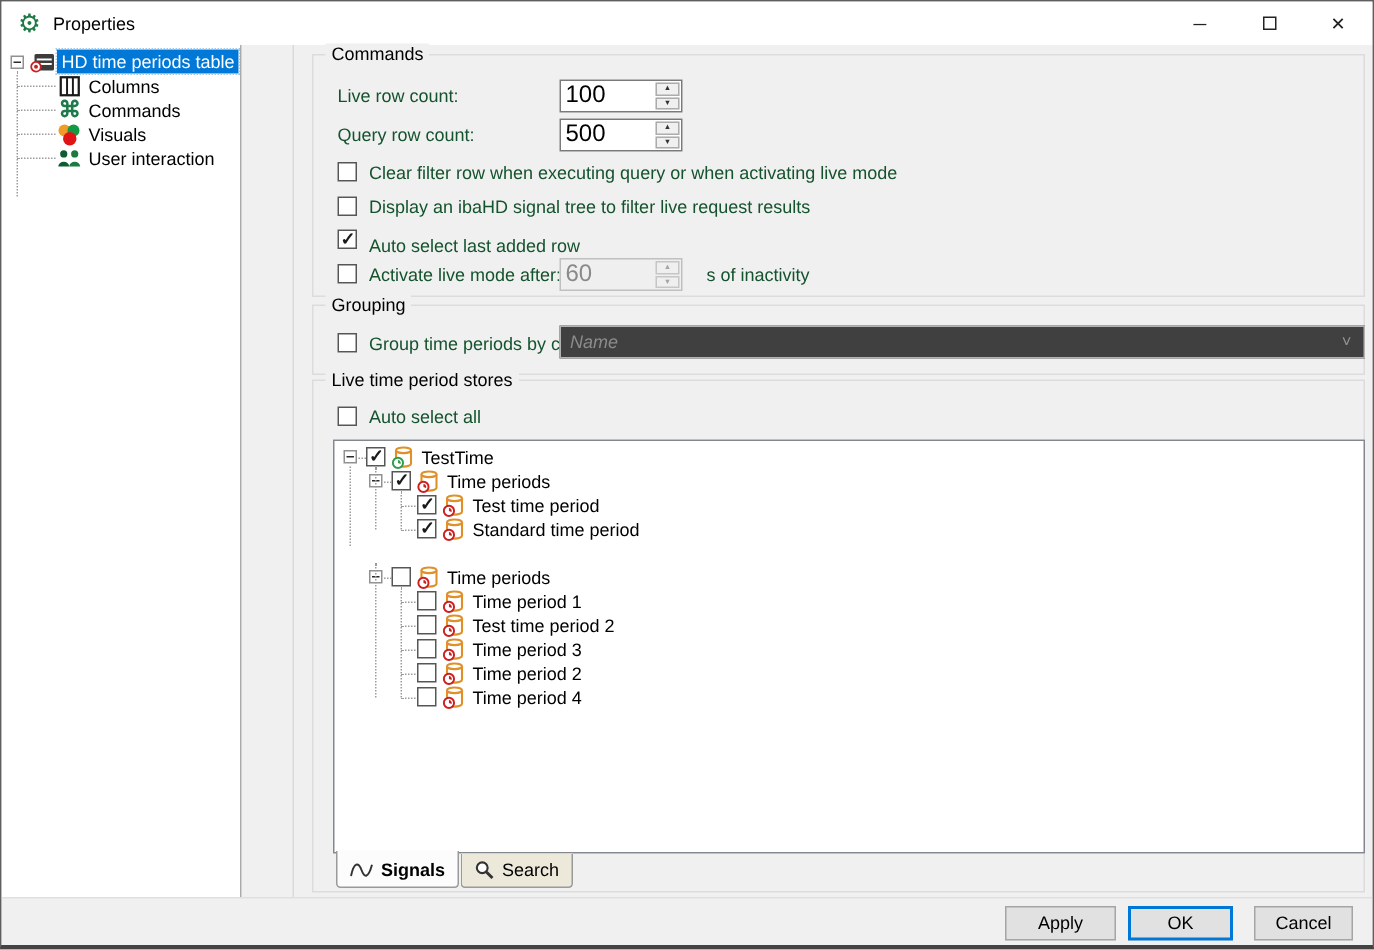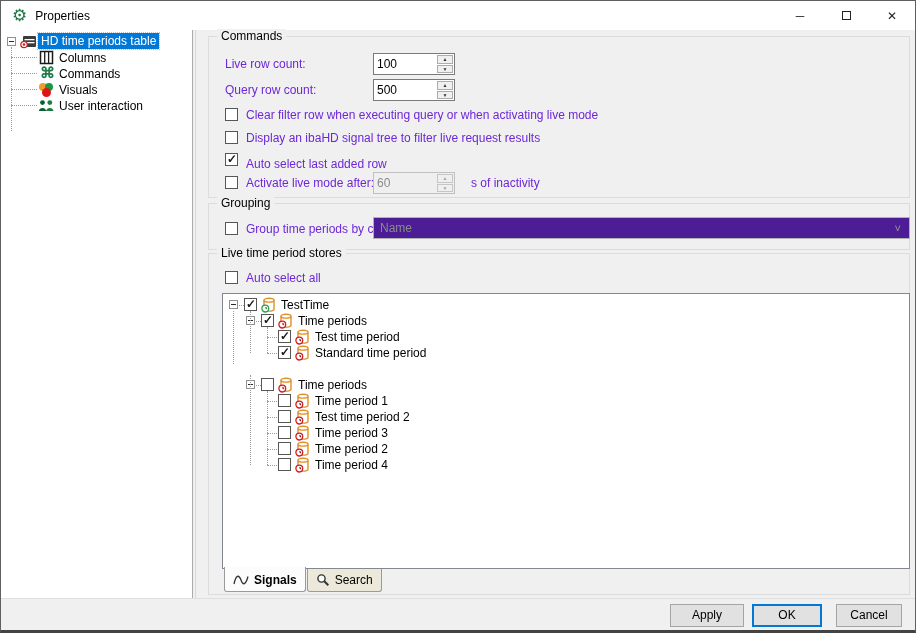--- a/index.html
+++ b/index.html
@@ -12,22 +12,22 @@
               display:flex; align-items:center; }
   .gear { color:#1e7a44; font-size:17px; margin-left:11px; line-height:1; }
   .title-text { font-size:12px; color:#000; margin-left:8px; }
   .win-btns { position:absolute; right:0; top:0; height:29px; display:flex; }
   .win-btn { width:46px; height:29px; display:flex; align-items:center; justify-content:center;
              font-size:12px; color:#222; cursor:default; }
   .max-glyph { display:inline-block; width:9px; height:9px; border:1px solid #222; }
 
   
   .body { position:absolute; left:0; top:29px; width:914px; height:568px; }
-  .sidebar { position:absolute; left:0; top:0; width:192px; height:568px; background:#fff;
-             border-right:1px solid #ababab;text-align:right; }
+  .sidebar { position:absolute; left:0; top:0; width:160px; height:568px; background:#fff;
+             border-right:1px solid #ababab; }
   .main { position:absolute; left:194px; top:0; width:720px; height:568px; background:#f0f0f0;
           border-left:1px solid #d9d9d9; }
 
   
   .sb-row { position:absolute; height:16px; font-size:12px; color:#000; }
   .exp { position:absolute; width:9px; height:9px; background:#fff; border:1px solid #919191; }
   .exp::before { content:""; position:absolute; left:1px; top:3px; width:5px; height:1px; background:#2b2b2b; }
   .sb-label { position:absolute; left:58px; top:1px; white-space:nowrap; }
   .sb-sel { position:absolute; left:37px; top:-1px; background:#0078d7; color:#fff; padding:1px 3px;
             white-space:nowrap; outline:1px dotted #9cc8ef; }
@@ -39,40 +39,40 @@
   .vis-icon { left:38px; top:0; }
   .vis-icon i { position:absolute; border-radius:50%; }
   .vis-o { width:8px; height:8px; background:#ef9c28; left:0; top:1px; }
   .vis-g { width:8px; height:8px; background:#139a44; left:6px; top:1px; }
   .vis-r { width:9px; height:9px; background:#e01414; left:3px; top:6px; }
 
   
   .group { position:absolute; left:12px; width:702px; border:1px solid #dcdcdc; }
   .group-title { position:absolute; top:-8px; left:8px; background:#f0f0f0; padding:0 4px;
                  font-size:12px; color:#000; white-space:nowrap; }
-  .g-label { position:absolute; font-size:12px; color:#6d28d9; white-space:nowrap; }
+  .g-label { position:absolute; font-size:12px; color:#14532d; white-space:nowrap; }
 
   
   .spin { position:absolute; width:82px; height:22px; background:#fff; border:1px solid #7a7a7a; }
   .spin input { position:absolute; left:3px; top:1px; width:58px; height:18px; border:0; outline:0;
-                font-family:"Liberation Sans",sans-serif; font-size:12px; background:transparent; }
+                font-family:"Liberation Sans",sans-serif; font-size:16px; background:transparent; }
   .spin-btns { position:absolute; right:1px; top:1px; width:16px; height:18px; display:flex; flex-direction:column; }
   .spin-btn { flex:1; background:#f0f0f0; border:1px solid #acacac; font-size:5px; color:#333;
               display:flex; align-items:center; justify-content:center; }
   .spin-btn + .spin-btn { margin-top:1px; }
   .spin.disabled { background:#efefef; border-color:#c0c0c0; }
   .spin.disabled input { color:#8a8a8a; }
   .spin.disabled .spin-btn { color:#a5a5a5; border-color:#c6c6c6; background:#efefef; }
 
   .cb { position:absolute; width:13px; height:13px; background:#fff; border:1px solid #565656; }
   .cb.checked::before { content:"✓"; position:absolute; left:1px; top:-2px; font-size:12px;
                         font-weight:bold; color:#1a1a1a; }
 
-  .combo { position:absolute; height:22px; background:#4c1d95; border:1px solid #b2b2b2;
-           font-size:12px; color:#8b8b8b; line-height:20px; padding-left:6px; }
+  .combo { position:absolute; height:22px; background:#404040; border:1px solid #b2b2b2;
+           font-size:12px; color:#8b8b8b; line-height:20px; padding-left:6px;font-style:italic; }
   .combo .chev { position:absolute; right:8px; top:0; color:#949494; font-size:11px; }
 
   
   .tree-box { position:absolute; background:#fff; border:1px solid #828790; overflow:hidden; }
   .trow { position:absolute; height:16px; width:100%; font-size:12px; }
   .trow .tlabel { position:absolute; top:1px; white-space:nowrap; color:#000; }
   .ticon { position:absolute; top:0; width:16px; height:16px; }
 
   
   .tabs { position:absolute; display:flex; }

